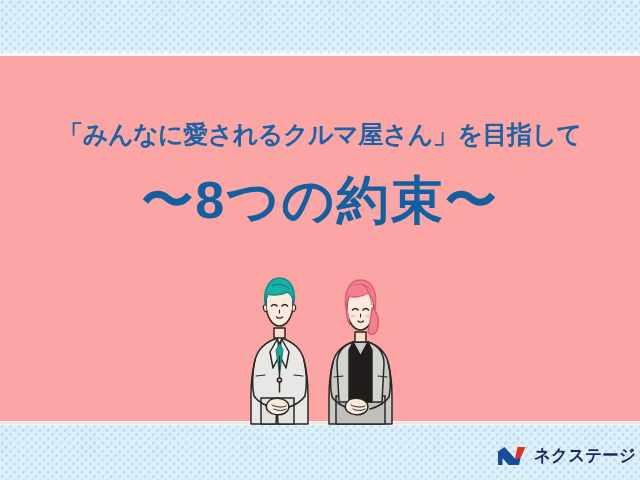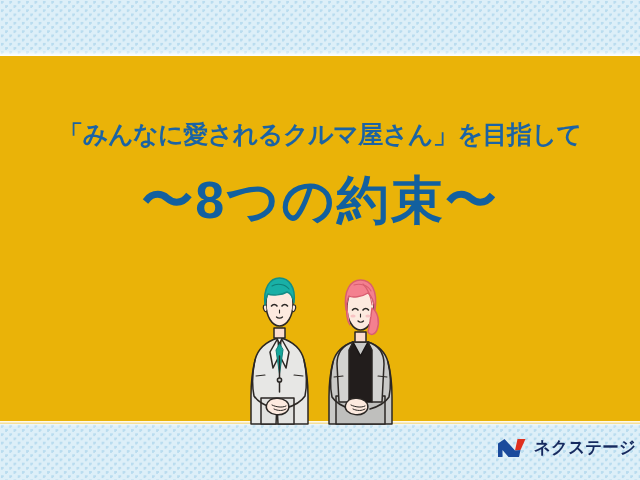--- a/index.html
+++ b/index.html
@@ -8,21 +8,21 @@
     background: #ffffff;
   }
   body {
     font-family: "Liberation Sans", "DejaVu Sans", sans-serif;
   }
 
   #slide {
     position: relative;
     width: 640px;
     height: 480px;
-    background: #eab308;
+    background: #fca5a5;
     overflow: hidden;
   }
 
   
   .dot-band {
     position: absolute;
     left: 0;
     width: 640px;
     background-color: #ddeff8;
     background-image:
@@ -91,21 +91,21 @@
   }
   #people svg { display: block; }
 
   
   #logo {
     position: absolute;
     left: 497px;
     top: 437px;
     height: 30px;
     display: flex;
-    align-items: flex-start;
+    align-items: flex-end;
     gap: 7px;
   }
   #logo-mark { display: block; }
   #logo-word {
     font-size: 16.5px;
     font-weight: 700;
     letter-spacing: 0.2px;
     color: #16295e;
     white-space: nowrap;
     transform: scaleY(1.04);

